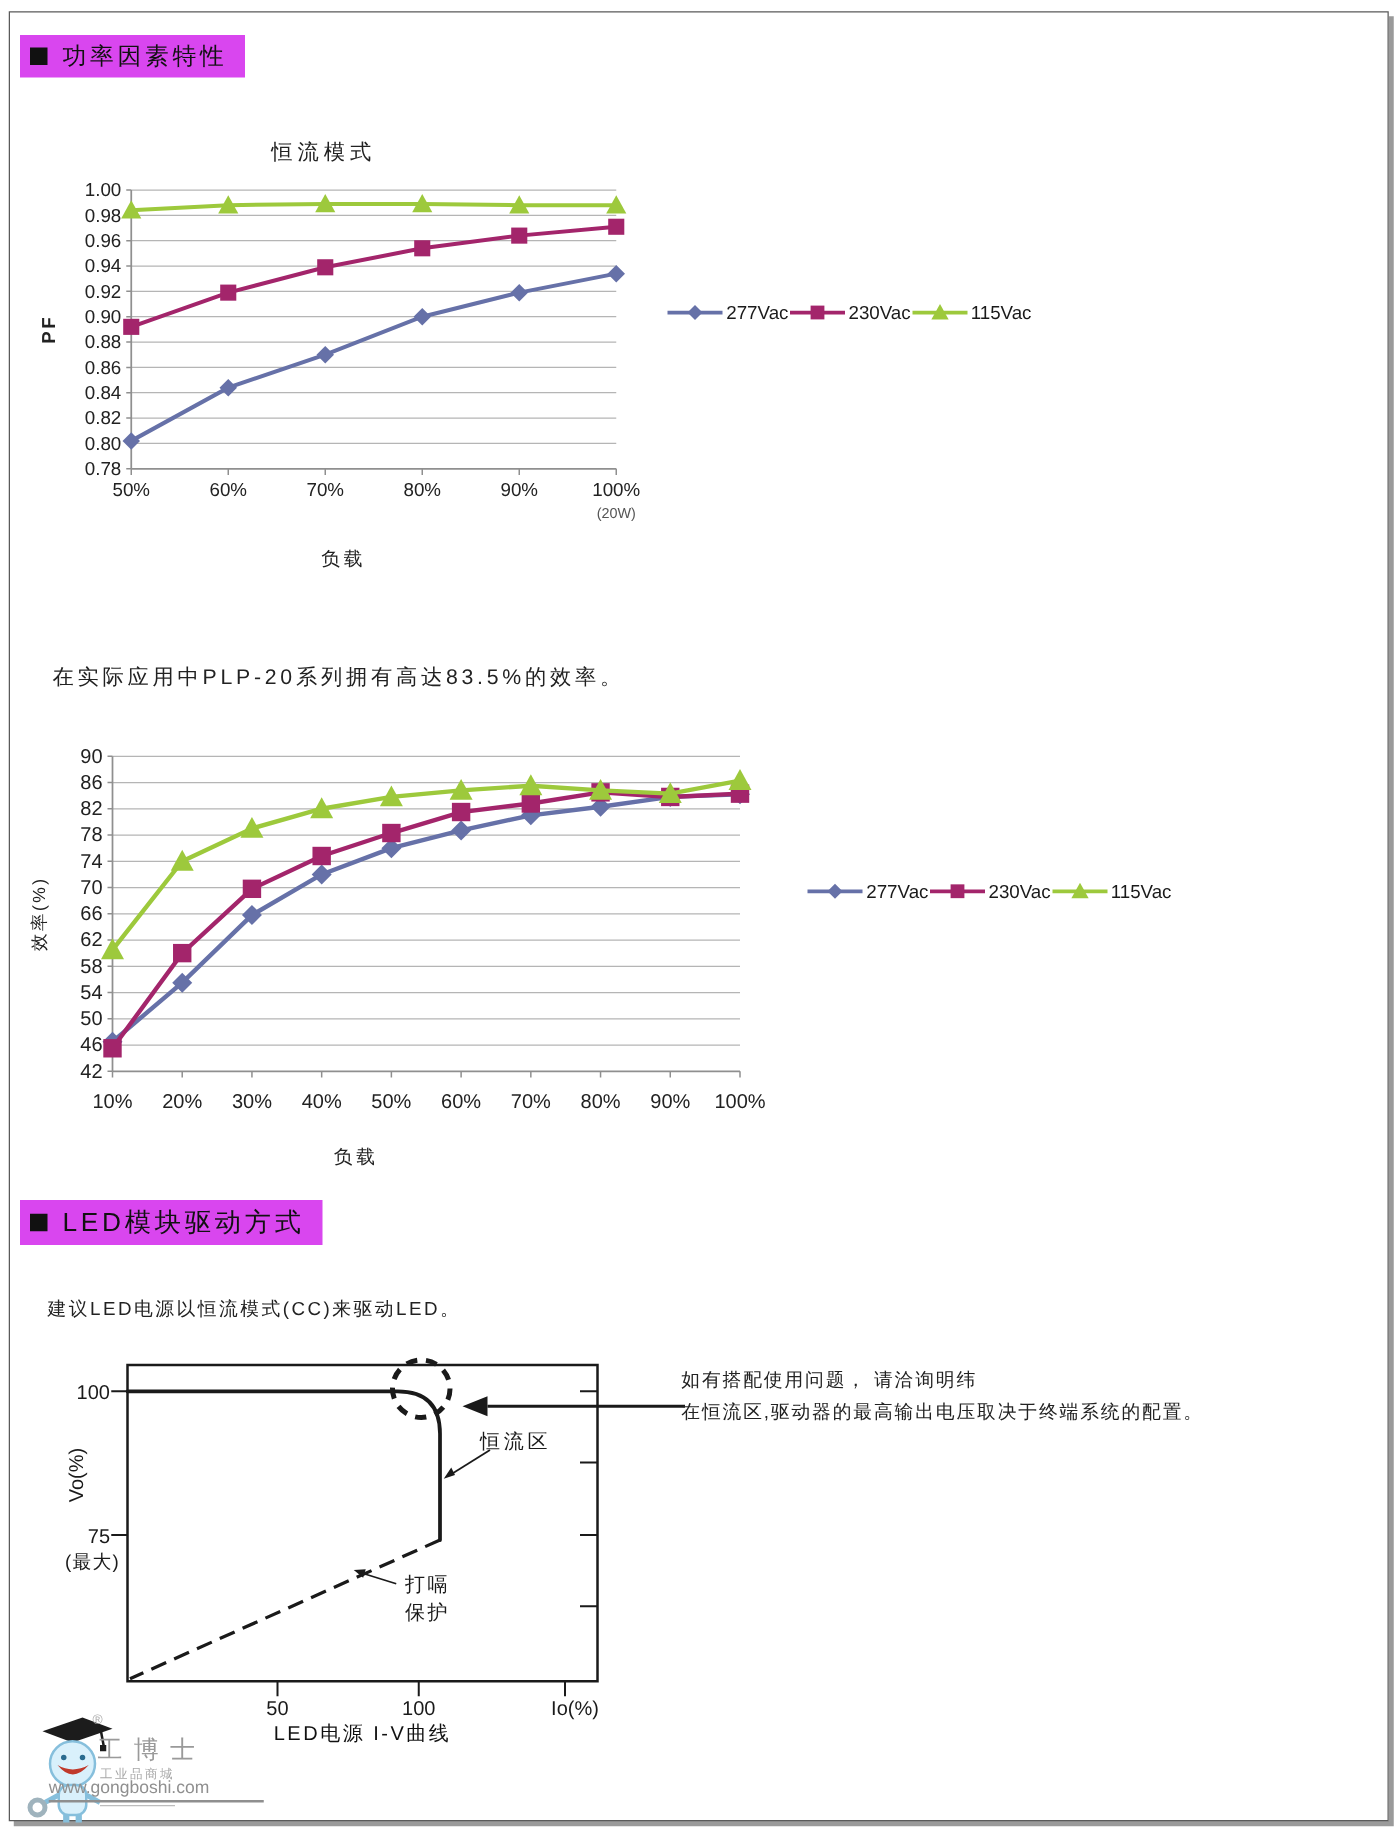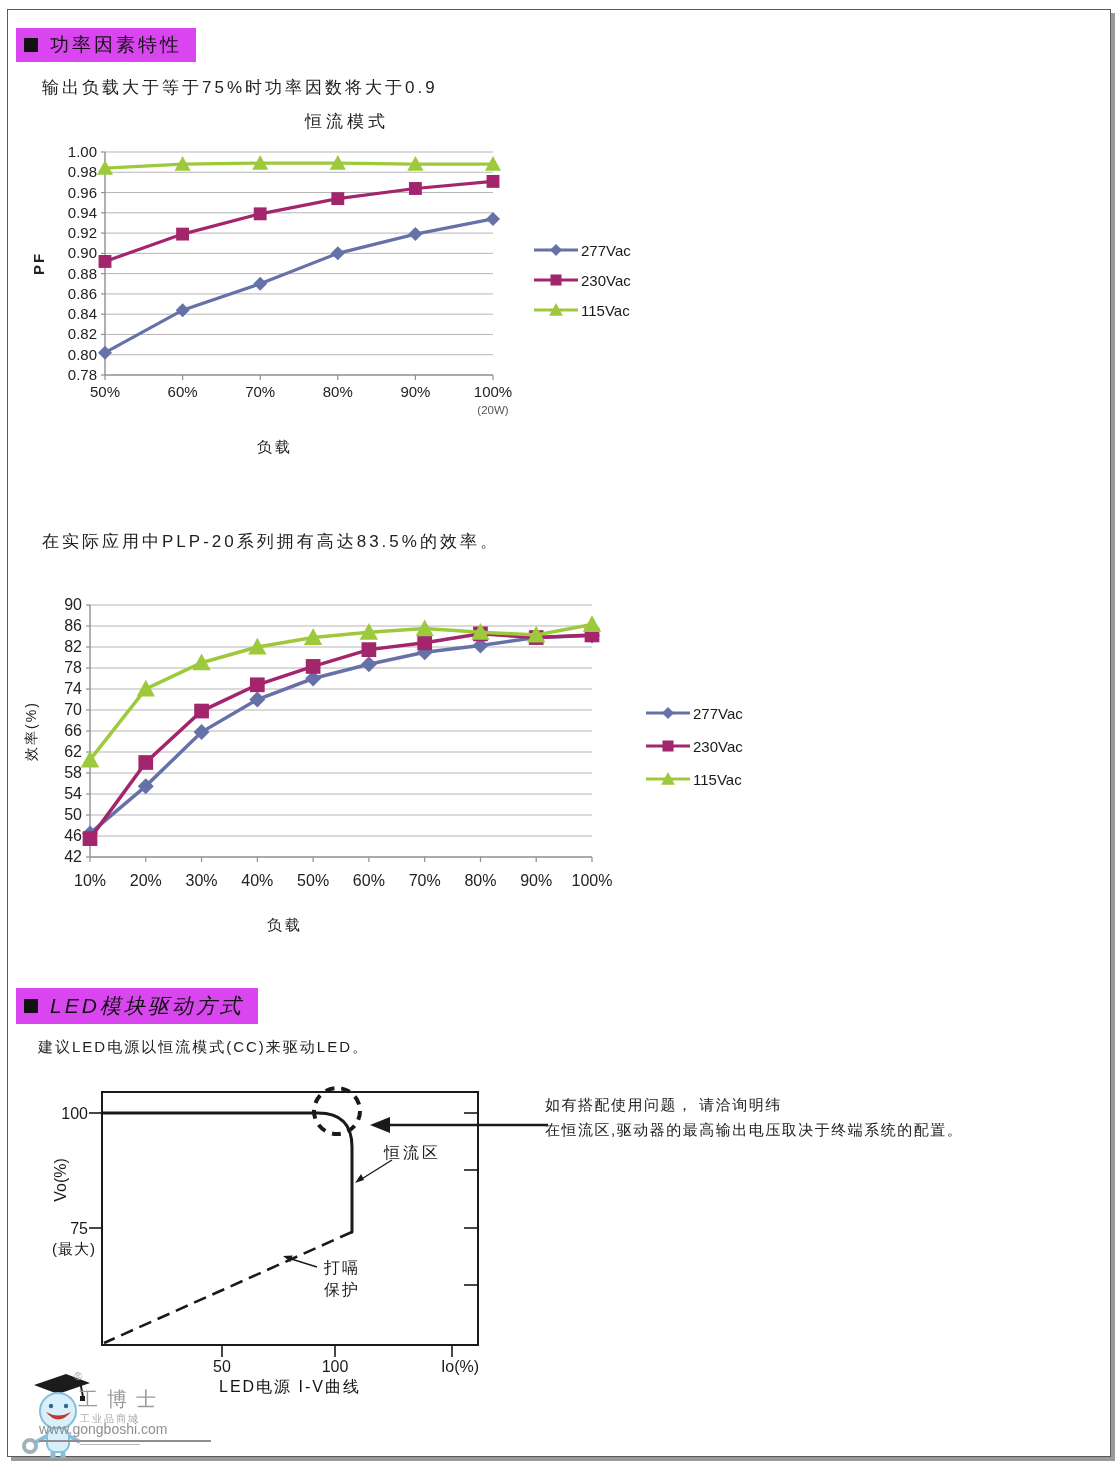--- a/index.html
+++ b/index.html
@@ -7,23 +7,23 @@
         font-family:"Liberation Sans",sans-serif;color:#1a1a1a;overflow:hidden;}
   .abs{position:absolute;}
   .page-frame{position:absolute;left:7px;top:9px;width:1102px;height:1446px;
         border:1px solid #5a5a5a;box-shadow:4px 4px 0 #9a9a9a;}
   .heading{display:inline-flex;align-items:center;background:#d946ef;
         padding:4px 14px 4px 8px;font-size:19px;letter-spacing:3px;color:#111;}
   .heading-lg{font-size:21px;}
   .bullet{display:inline-block;width:14px;height:14px;background:#111;margin-right:12px;flex:0 0 auto;}
   .sub{font-size:17px;letter-spacing:3px;color:#222;}
   .sub-sm{font-size:15px;letter-spacing:2px;color:#222;}
-  .ctitle{font-size:17px;letter-spacing:4px;color:#222;text-align:right;}
+  .ctitle{font-size:17px;letter-spacing:4px;color:#222;text-align:center;}
   .axis-title{font-size:15px;letter-spacing:3px;color:#222;text-align:center;}
-  .legend{display:flex;flex-direction:column;}
+  .legend{display:flex;flex-direction:row;}
   .legend-item{display:flex;align-items:center;height:16px;}
   .legend-item span{font-size:15px;color:#1a1a1a;margin-left:2px;}
   .annot{font-size:15px;line-height:25px;letter-spacing:1.5px;color:#222;}
   .caption{font-size:16px;letter-spacing:2px;color:#111;text-align:center;}
   .wm-brand{position:absolute;left:64px;top:16px;font-size:20px;letter-spacing:9px;color:#9a9a9a;
         font-family:"Liberation Serif",serif;}
   .wm-reg{position:absolute;left:60px;top:0px;font-size:11px;color:#aaa;}
   .wm-sub{position:absolute;left:66px;top:42px;font-size:10px;letter-spacing:2px;color:#a8a8a8;
         border-bottom:1px solid #bdbdbd;padding-bottom:18px;}
   .wm-url{position:absolute;left:2px;top:51px;font-size:14px;color:#8f8f8f;width:172px;
@@ -35,21 +35,20 @@
 
 <div class="page">
   <div class="page-frame"></div>
 
   <div class="abs" style="left:16px;top:28px;">
     <div class="heading">
       <span class="bullet"></span>
       <span>功率因素特性</span>
     </div>
   </div>
-  <div class="abs sub" style="left:42px;top:76px;">输出负载大于等于75%时功率因数将大于0.9</div>
   <div class="abs ctitle" style="left:129px;top:110px;width:260px;">恒流模式</div>
 
   <svg id="chart1" class="abs" style="left:30px;top:138px;" width="640" height="300">
       <line x1="71" y1="237" x2="75" y2="237" stroke="#8f8f8f" stroke-width="1.2"></line>
       <text x="67" y="242" text-anchor="end" font-size="15" fill="#222">0.78</text>
       <line x1="75" y1="216.72727272727272" x2="463" y2="216.72727272727272" stroke="#b5b5b5" stroke-width="1"></line>
       <line x1="71" y1="216.72727272727272" x2="75" y2="216.72727272727272" stroke="#8f8f8f" stroke-width="1.2"></line>
       <text x="67" y="221.72727272727272" text-anchor="end" font-size="15" fill="#222">0.80</text>
       <line x1="75" y1="196.4545454545454" x2="463" y2="196.4545454545454" stroke="#b5b5b5" stroke-width="1"></line>
       <line x1="71" y1="196.4545454545454" x2="75" y2="196.4545454545454" stroke="#8f8f8f" stroke-width="1.2"></line>
@@ -260,21 +259,21 @@
       <div class="legend-item" style="margin-bottom: 17px;">
         <svg width="46" height="16">
           <line x1="1" y1="8" x2="45" y2="8" stroke="#9DC93C" stroke-width="3"></line>
           <polygon points="23,1.1000000000000005 29.9,13.658 16.1,13.658" fill="#9DC93C"></polygon>
         </svg>
         <span>115Vac</span>
       </div>
     </div>
   <div class="abs axis-title" style="left:250px;top:916px;width:70px;">负载</div>
 
-  <div class="abs" style="left:16px;top:988px;font-style:italic;">
+  <div class="abs" style="left:16px;top:960px;">
     <div class="heading heading-lg">
       <span class="bullet"></span>
       <span>LED模块驱动方式</span>
     </div>
   </div>
   <div class="abs sub-sm" style="left:38px;top:1038px;">建议LED电源以恒流模式(CC)来驱动LED。</div>
 
   <svg id="ivchart" class="abs" style="left:40px;top:1080px;" width="540" height="310">
       <rect x="62" y="12" width="376" height="253" fill="none" stroke="#1a1a1a" stroke-width="2"></rect>
       <line x1="424" y1="33" x2="438" y2="33" stroke="#1a1a1a" stroke-width="1.6"></line>

